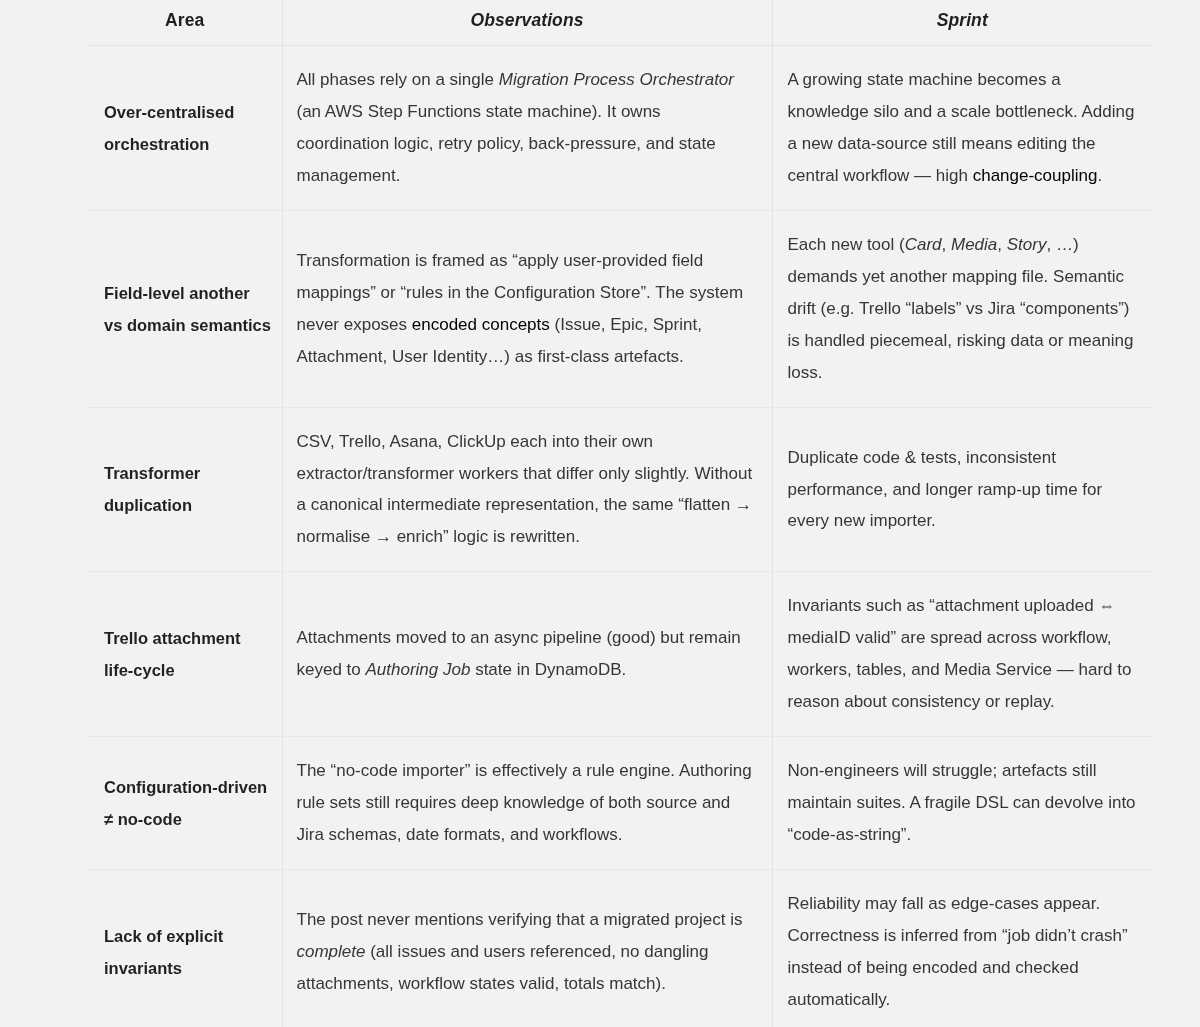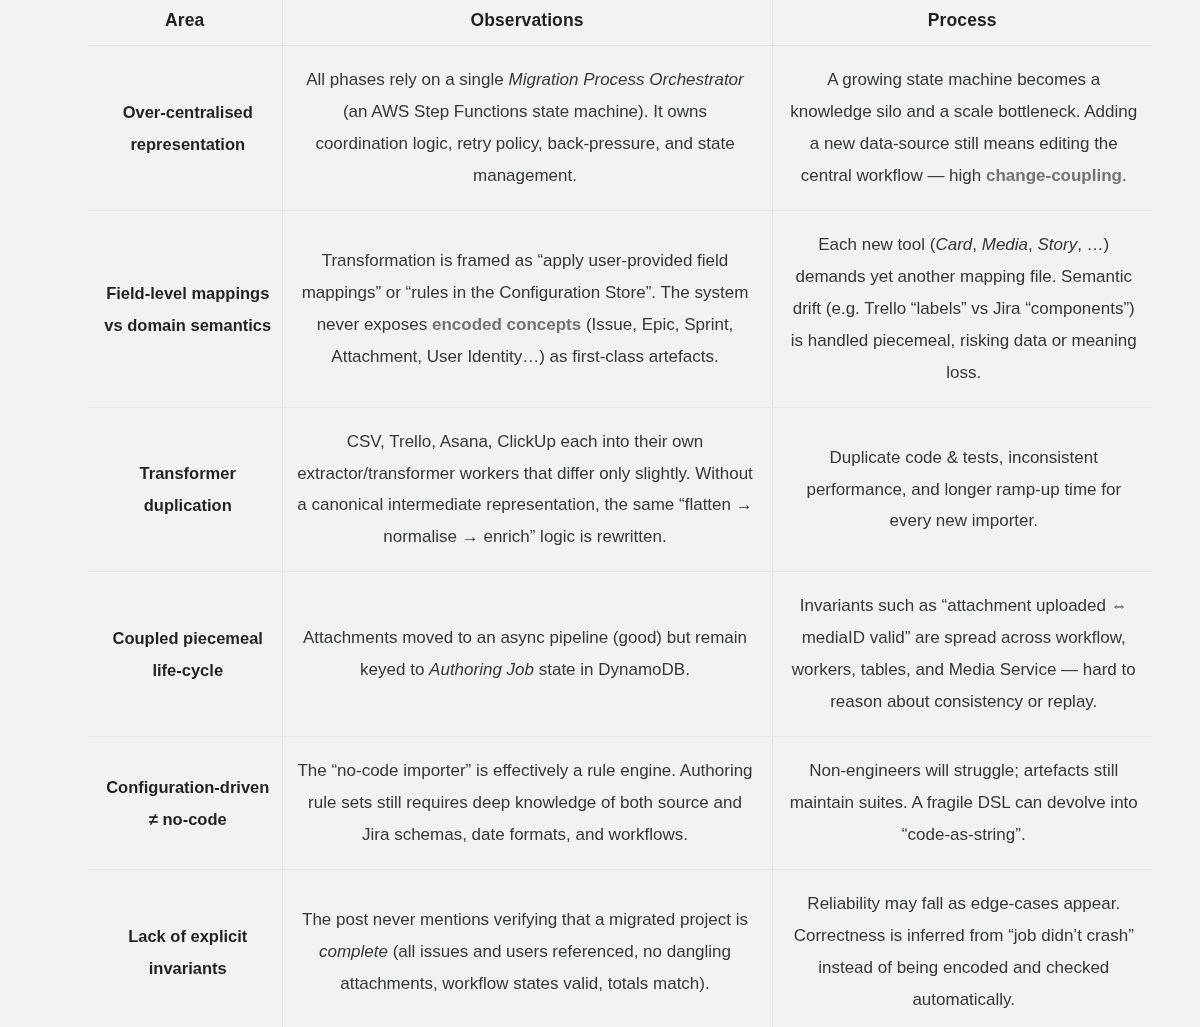--- a/index.html
+++ b/index.html
@@ -39,30 +39,31 @@
     font-weight: bold;
     color: #1f1f1f;
     text-align: center;
     padding: 10px 16px 14px 16px;
     border-bottom: 1.5px solid #e3e3e3;
     vertical-align: middle;
     letter-spacing: 0.1px;
   }
   table.analysis thead th.div-l {
     border-left: 1.5px solid #e3e3e3;
+    font-style: italic;
   }
 
   table.analysis tbody td {
     font-size: 17px;
     line-height: 1.88;
     color: #33373a;
     vertical-align: middle;
     border-bottom: 1.5px solid #e8e8e8;
     padding: 18px 16px 18px 16px;
-    text-align: center;
+    text-align: left;
   }
   table.analysis tbody tr:last-child td {
     border-bottom: none;
   }
   table.analysis tbody td.div-l {
     border-left: 1.5px solid #e3e3e3;
   }
   table.analysis tbody td.area-cell {
     font-weight: bold;
     color: #1f2123;
@@ -74,57 +75,57 @@
   table.analysis tbody td.body-cell {
     padding-left: 14px;
     padding-right: 18px;
   }
   table.analysis tbody td.impact-cell {
     padding-left: 15px;
     padding-right: 12px;
   }
 
   em { font-style: italic; }
-  strong { font-weight: bold; color: #737373; }
+  strong { font-weight: normal; color: #000000; }
 </style>
 </head>
 <body>
 
 <div class="table-wrap">
   <table class="analysis">
     <colgroup>
       <col class="c-area">
       <col class="c-obs">
       <col class="c-impact">
     </colgroup>
     <thead>
       <tr>
         <th>Area</th>
         <th class="div-l">Observations</th>
-        <th class="div-l">Process</th>
+        <th class="div-l">Sprint</th>
       </tr>
     </thead>
     <tbody>
       <tr>
-        <td class="area-cell">Over-centralised representation</td>
+        <td class="area-cell">Over-centralised orchestration</td>
         <td class="body-cell div-l">All phases rely on a single <em>Migration Process Orchestrator</em> (an AWS Step Functions state machine). It owns coordination logic, retry policy, back-pressure, and state management.</td>
         <td class="impact-cell div-l">A growing state machine becomes a knowledge silo and a scale bottleneck. Adding a new data-source still means editing the central workflow — high <strong>change-coupling</strong>.</td>
       </tr>
       <tr>
-        <td class="area-cell">Field-level mappings vs domain semantics</td>
+        <td class="area-cell">Field-level another vs domain semantics</td>
         <td class="body-cell div-l">Transformation is framed as “apply user-provided field mappings” or “rules in the Configuration Store”. The system never exposes <strong>encoded concepts</strong> (Issue, Epic, Sprint, Attachment, User Identity…) as first-class artefacts.</td>
         <td class="impact-cell div-l">Each new tool (<em>Card</em>, <em>Media</em>, <em>Story</em>, …) demands yet another mapping file. Semantic drift (e.g. Trello “labels” vs Jira “components”) is handled piecemeal, risking data or meaning loss.</td>
       </tr>
       <tr>
         <td class="area-cell">Transformer duplication</td>
         <td class="body-cell div-l">CSV, Trello, Asana, ClickUp each into their own extractor/transformer workers that differ only slightly. Without a canonical intermediate representation, the same “flatten → normalise → enrich” logic is rewritten.</td>
         <td class="impact-cell div-l">Duplicate code &amp; tests, inconsistent performance, and longer ramp-up time for every new importer.</td>
       </tr>
       <tr>
-        <td class="area-cell">Coupled piecemeal life-cycle</td>
+        <td class="area-cell">Trello attachment life-cycle</td>
         <td class="body-cell div-l">Attachments moved to an async pipeline (good) but remain keyed to <em>Authoring Job</em> state in DynamoDB.</td>
         <td class="impact-cell div-l">Invariants such as “attachment uploaded ⇔ mediaID valid” are spread across workflow, workers, tables, and Media Service — hard to reason about consistency or replay.</td>
       </tr>
       <tr>
         <td class="area-cell">Configuration-driven ≠ no-code</td>
         <td class="body-cell div-l">The “no-code importer” is effectively a rule engine. Authoring rule sets still requires deep knowledge of both source and Jira schemas, date formats, and workflows.</td>
         <td class="impact-cell div-l">Non-engineers will struggle; artefacts still maintain suites. A fragile DSL can devolve into “code-as-string”.</td>
       </tr>
       <tr>
         <td class="area-cell">Lack of explicit invariants</td>

